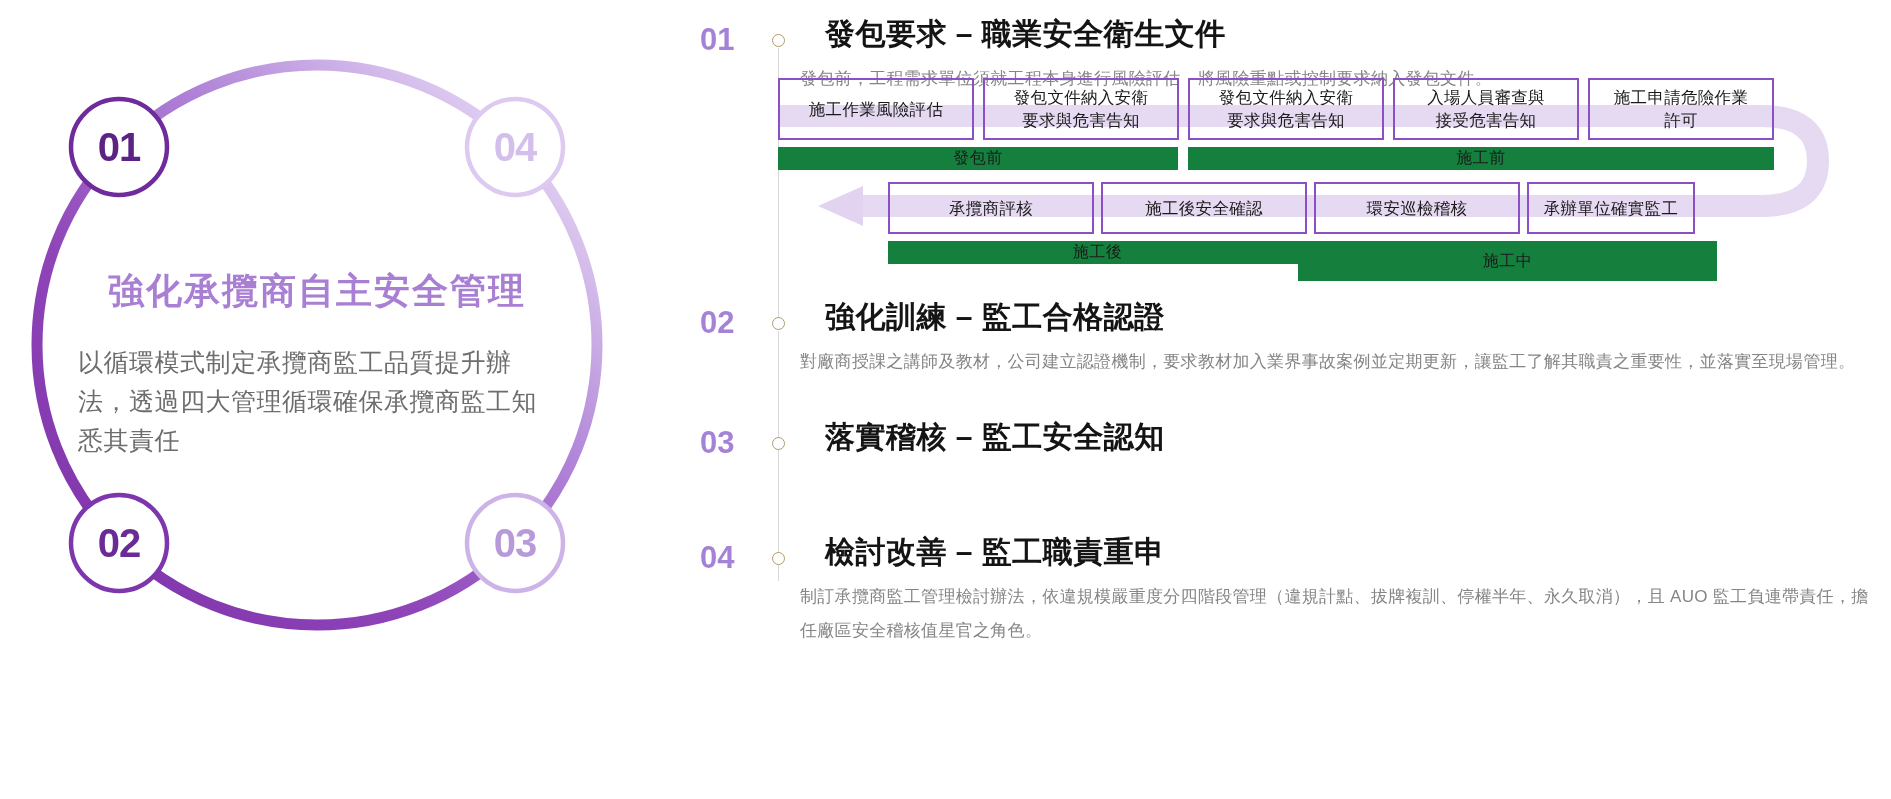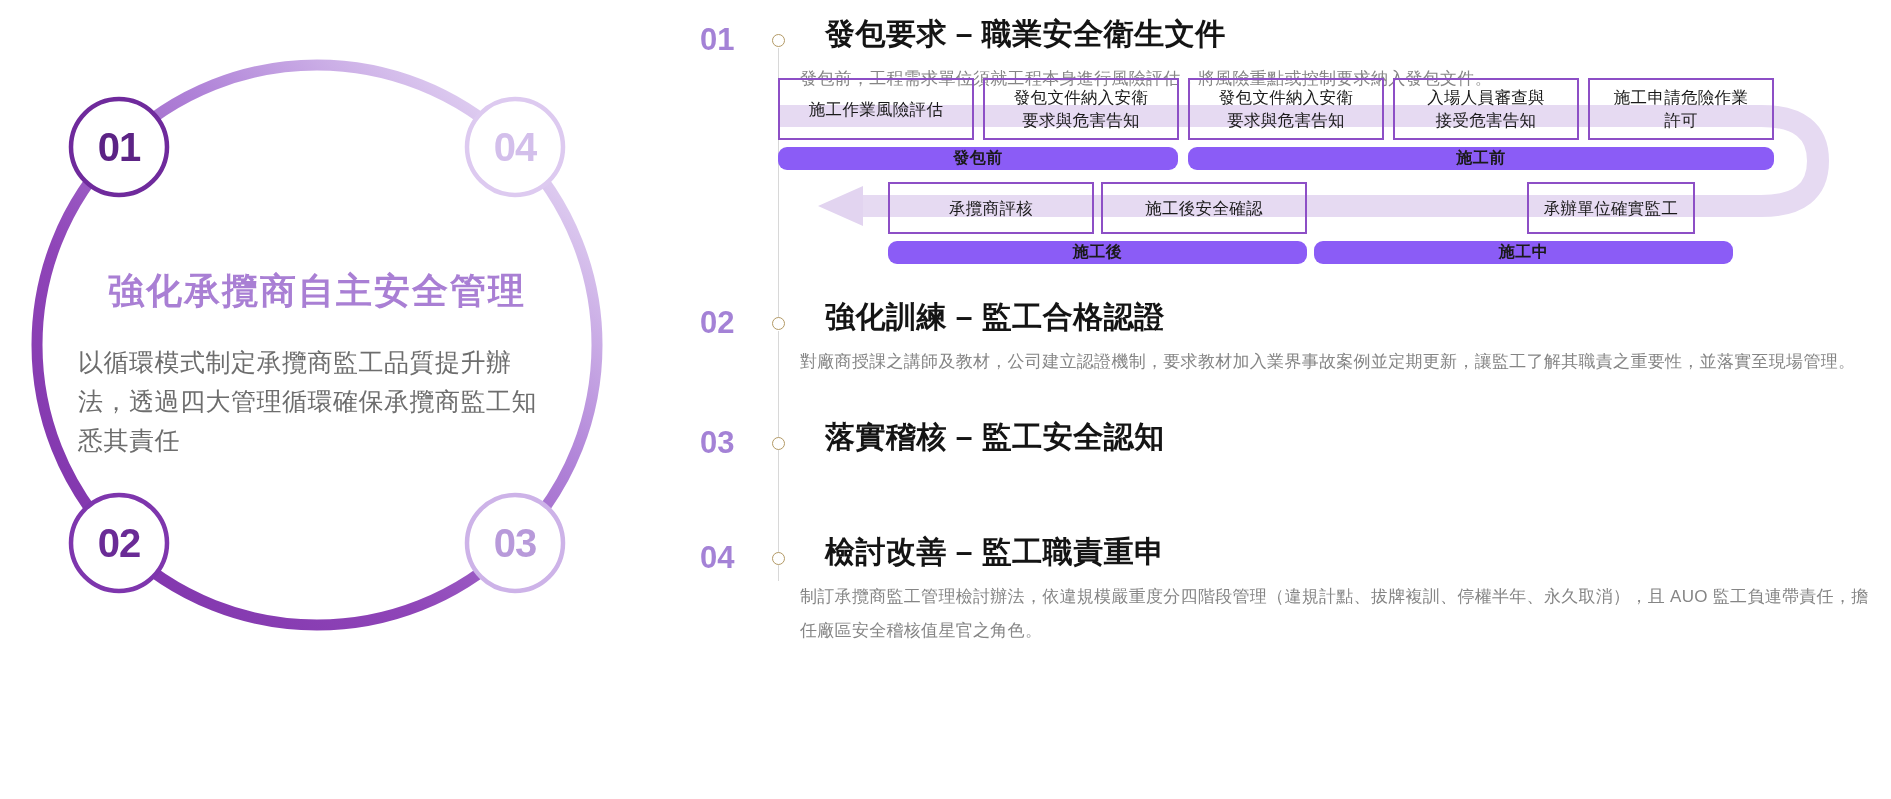--- a/index.html
+++ b/index.html
@@ -136,30 +136,29 @@
     justify-content: center;
     text-align: center;
     font-size: 16.5px;
     color: #1a1a1a;
     line-height: 1.38;
     letter-spacing: 0.3px;
     z-index: 3;
   }
   .fband {
     position: absolute;
-    background: #8b5cf6;
+    background: #15803d;
     display: flex;
     align-items: center;
     justify-content: center;
     font-size: 16px;
-    font-weight: bold;
+    font-weight: normal;
     color: #1a1a1a;
     letter-spacing: 0.5px;
     z-index: 3;
-    border-radius: 9px;
   }
 </style>
 </head>
 <body>
 
 <div id="page">
 
   <div id="cycle-panel">
     <svg id="cycle-svg" viewBox="0 0 700 799">
       <defs>
@@ -238,28 +237,31 @@
         <div class="fband" style="left:530px;top:87px;width:586px;height:23px;">
           <span>施工前</span>
         </div>
 
         <div class="fbox" style="left:230px;top:122px;width:206px;height:52px;">
           <span>承攬商評核</span>
         </div>
         <div class="fbox" style="left:443px;top:122px;width:206px;height:52px;">
           <span>施工後安全確認</span>
         </div>
+        <div class="fbox" style="left:656px;top:122px;width:206px;height:52px;">
+          <span>環安巡檢稽核</span>
+        </div>
         <div class="fbox" style="left:869px;top:122px;width:168px;height:52px;">
           <span>承辦單位確實監工</span>
         </div>
 
         <div class="fband" style="left:230px;top:181px;width:419px;height:23px;">
           <span>施工後</span>
         </div>
-        <div class="fband" style="left:656px;top:181px;width:419px;height:23px;">
+        <div class="fband" style="left:640px;top:181px;width:419px;height:40px;">
           <span>施工中</span>
         </div>
       </div>
     </div>
 
     <div class="section" style="top:305px;">
       <div class="rail" style="top:26px;height:130px;"></div>
       <div class="sec-num">02</div>
       <div class="sec-dot"></div>
       <div class="sec-body">

